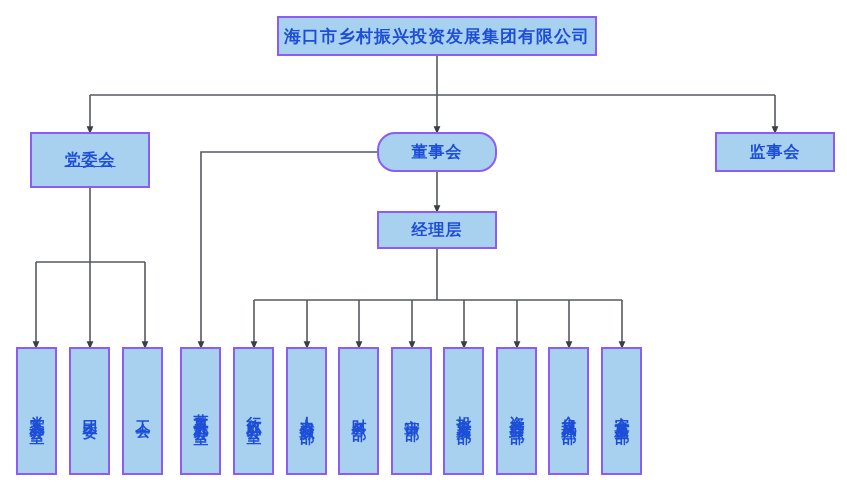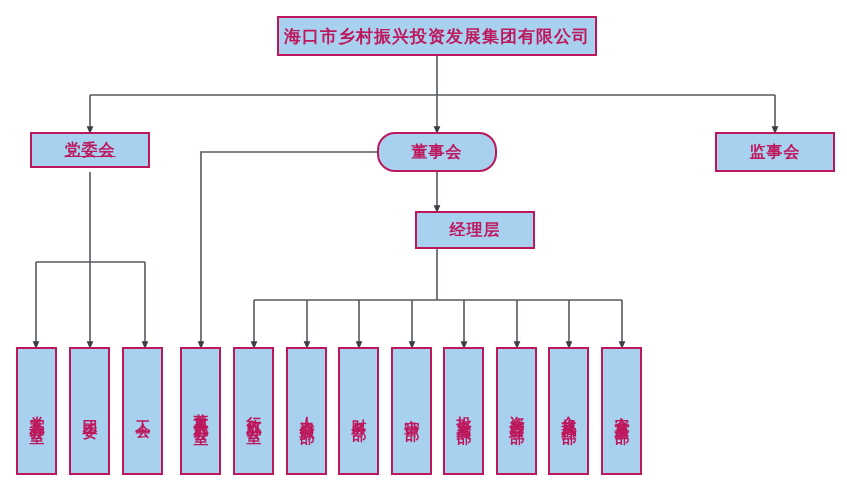--- a/index.html
+++ b/index.html
@@ -8,25 +8,25 @@
     width:847px;height:500px;
     background:#ffffff;
     font-family:"DejaVu Sans","Liberation Sans",sans-serif;
     overflow:hidden;
   }
   svg.wires{position:absolute;left:0;top:0;width:847px;height:500px;pointer-events:none;}
   .node{
     position:absolute;
     box-sizing:border-box;
     background:#a8d1f0;
-    border:2px solid #be185d;
+    border:2px solid #8b5cf6;
     display:flex;
     align-items:center;
     justify-content:center;
-    color:#be185d;
+    color:#1d4ed8;
     z-index:2;
   }
   .node.horiz{
     font-size:16px;
     font-weight:700;
     letter-spacing:1px;
     white-space:nowrap;
   }
   .node.root{font-size:17px;}
   .node.vert{
@@ -79,27 +79,27 @@
       <path d="M412,300 L412,345" marker-end="url(#arrow)"></path>
       <path d="M464,300 L464,345" marker-end="url(#arrow)"></path>
       <path d="M517,300 L517,345" marker-end="url(#arrow)"></path>
       <path d="M569,300 L569,345" marker-end="url(#arrow)"></path>
       <path d="M622,300 L622,345" marker-end="url(#arrow)"></path>
     </g>
   </svg>
 
   <div class="node horiz root" style="left:277px;top:16px;width:320px;height:40px;">海口市乡村振兴投资发展集团有限公司</div>
 
-  <div class="node horiz" style="left:30px;top:132px;width:120px;height:36px;text-decoration:underline;">党委会</div>
+  <div class="node horiz" style="left:30px;top:132px;width:120px;height:56px;text-decoration:underline;">党委会</div>
 
   <div class="node horiz" style="left:377px;top:132px;width:120px;height:40px;border-radius:18px;">董事会</div>
 
   <div class="node horiz" style="left:715px;top:132px;width:120px;height:40px;">监事会</div>
 
-  <div class="node horiz" style="left:377px;top:211px;width:120px;height:38px;margin-left:38px;">经理层</div>
+  <div class="node horiz" style="left:377px;top:211px;width:120px;height:38px;">经理层</div>
 
   <div class="node vert" style="left:16px;top:347px;width:41px;height:128px;">党委办公室</div>
 
   <div class="node vert" style="left:69px;top:347px;width:41px;height:128px;">团委</div>
 
   <div class="node vert" style="left:122px;top:347px;width:41px;height:128px;">工会</div>
 
   <div class="node vert" style="left:180px;top:347px;width:41px;height:128px;">董事会办公室</div>
 
   <div class="node vert" style="left:233px;top:347px;width:41px;height:128px;">行政办公室</div>

